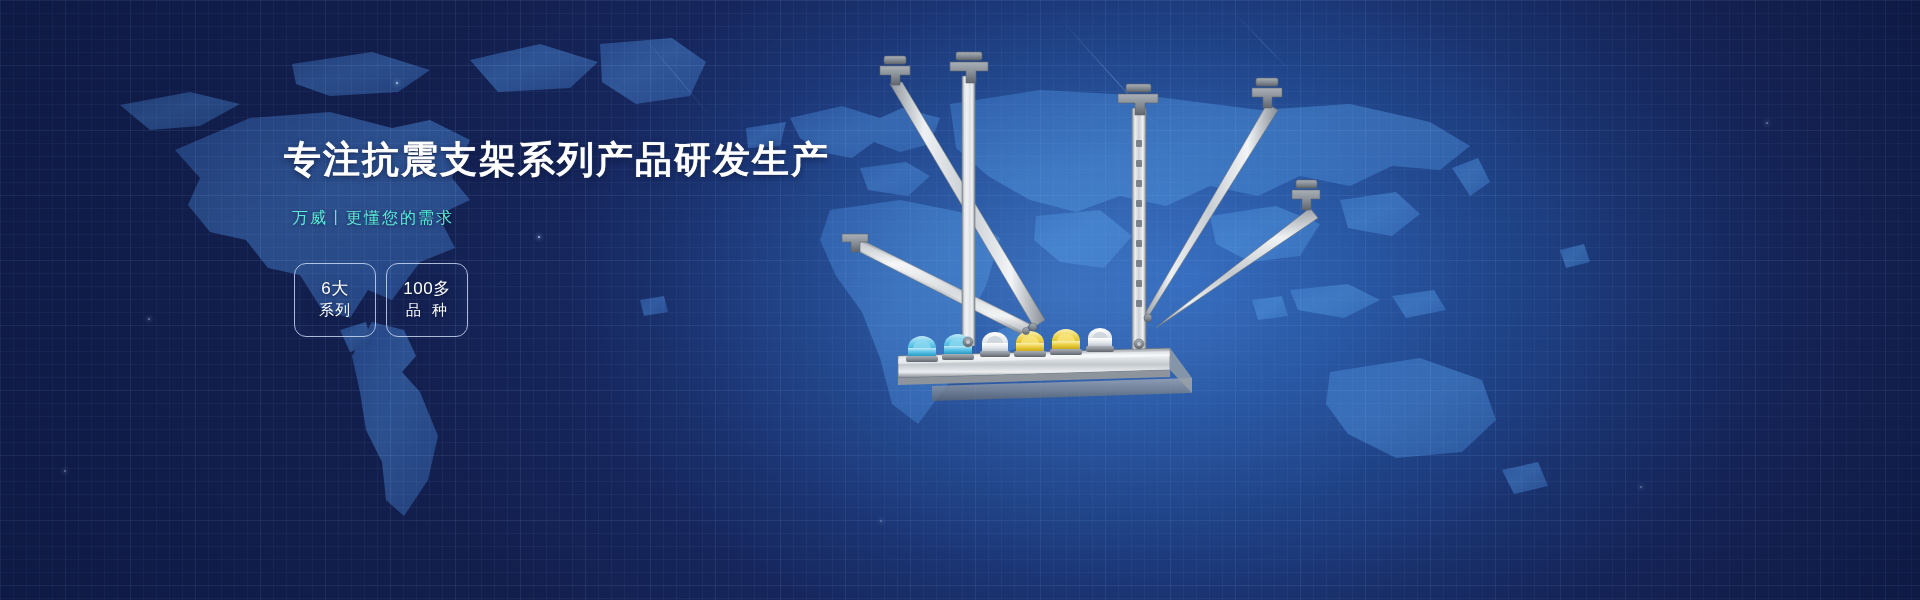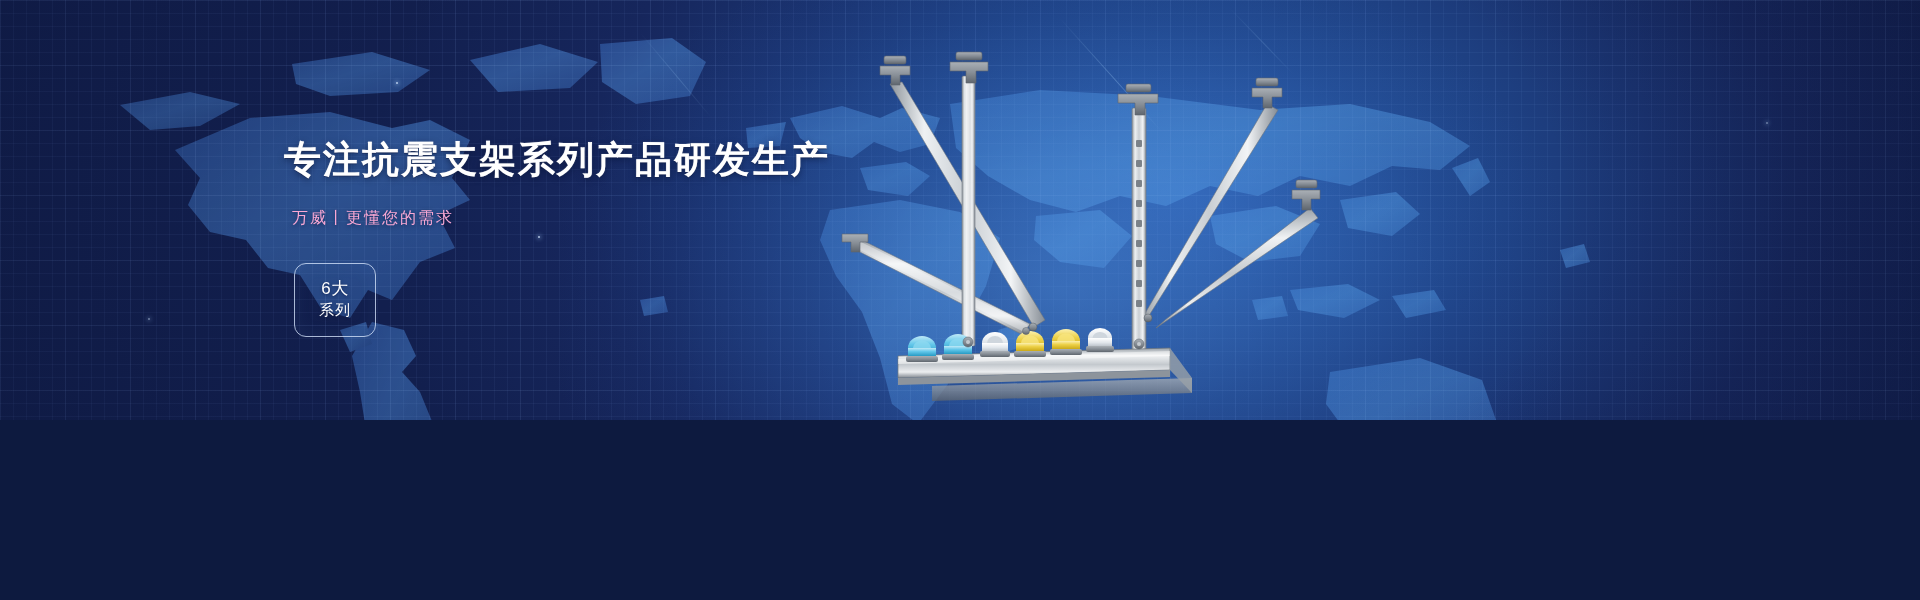--- a/index.html
+++ b/index.html
@@ -4,21 +4,21 @@
 <title>Banner</title>
 <style>
   html, body {
     margin: 0;
     padding: 0;
     background: #0d1a3f;
   }
   #stage {
     position: relative;
     width: 1920px;
-    height: 420px;
+    height: 600px;
     overflow: hidden;
     font-family: "Liberation Sans", "DejaVu Sans", sans-serif;
     background: #16245c;
   }
 
   
   .bg-base {
     position: absolute;
     inset: 0;
     background:
@@ -102,21 +102,21 @@
     white-space: nowrap;
     text-shadow:
       0 0 1px rgba(255,255,255,0.55),
       0 2px 6px rgba(4,14,48,0.55),
       0 1px 0 rgba(10,25,70,0.65);
   }
   .subline {
     margin: 26px 0 0 8px;
     font-size: 16px;
     letter-spacing: 2px;
-    color: #f9a8d4;
+    color: #5eead4;
     white-space: nowrap;
     text-shadow: 0 1px 4px rgba(5,15,50,0.6);
   }
 
   
   .badges {
     position: absolute;
     left: 294px;
     top: 263px;
     display: flex;
@@ -408,15 +408,19 @@
   <div class="copy">
     <h1 class="headline">专注抗震支架系列产品研发生产</h1>
     <p class="subline">万威丨更懂您的需求</p>
   </div>
 
   <div class="badges">
     <div class="badge">
       <span class="l1">6大</span>
       <span class="l2">系列</span>
     </div>
+    <div class="badge">
+      <span class="l1">100多</span>
+      <span class="l2">品 种</span>
+    </div>
   </div>
 
 </div>
 
 </body></html>

